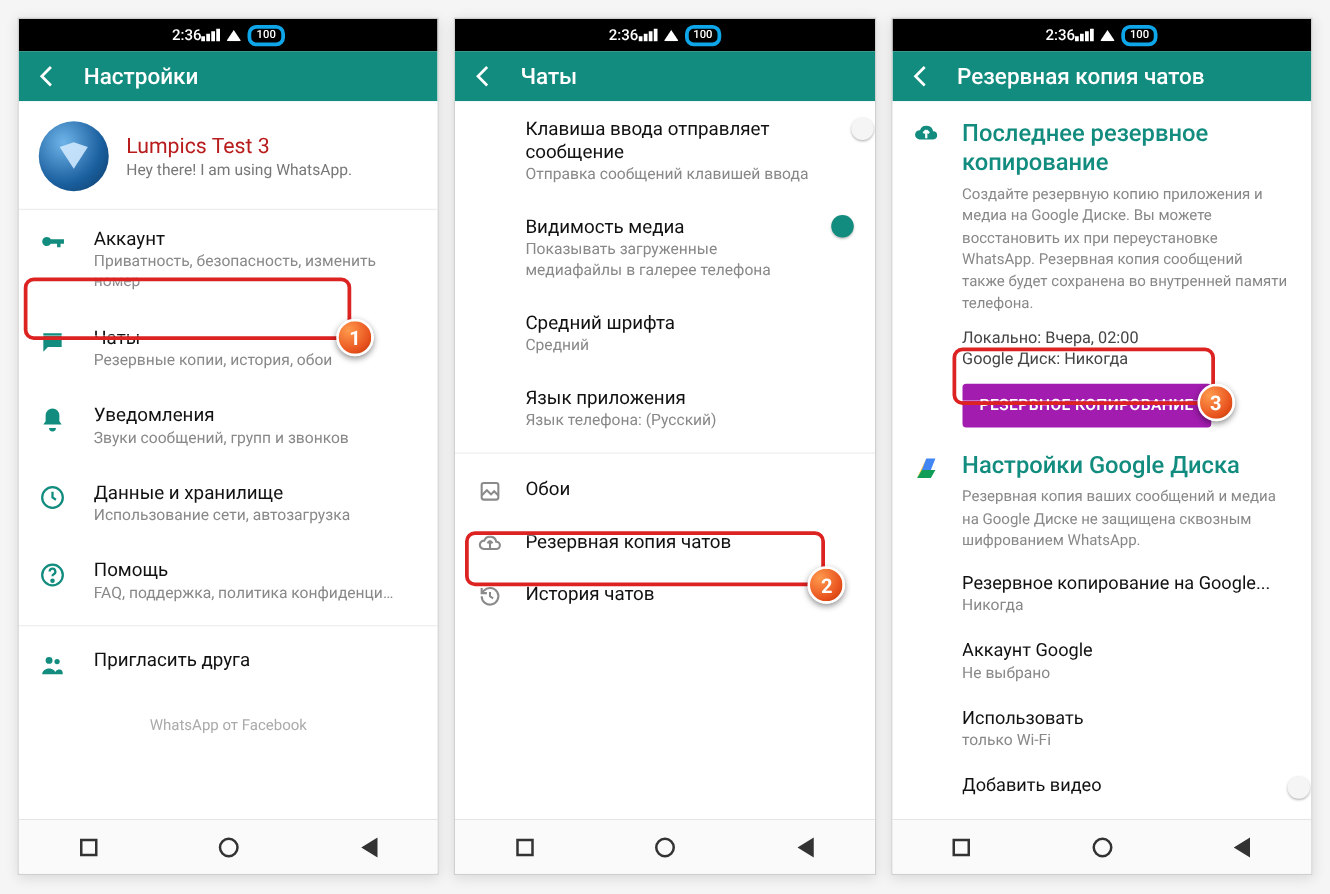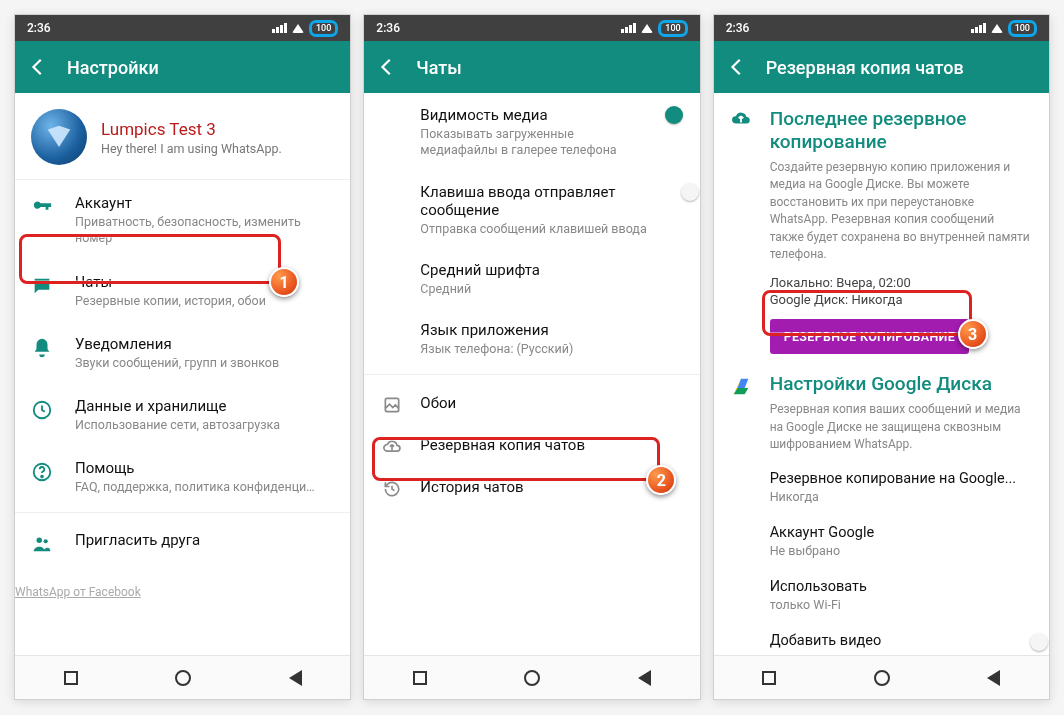--- a/index.html
+++ b/index.html
@@ -18,38 +18,38 @@
     background: #fff;
     border: 1px solid #d0d0d0;
     box-shadow: 0 2px 10px rgba(0,0,0,.12);
     position: relative;
     display: flex;
     flex-direction: column;
     overflow: hidden;
   }
   .statusbar {
     height: 26px;
-    background: #404040;
+    background: #000000;
     color: #fff;
     display: flex;
     align-items: center;
-    justify-content: space-between;
+    justify-content: center;
     padding: 0 12px;
     font-size: 12px;
     font-weight: 500;
   }
   .statusbar .right { display:flex; gap:5px; align-items:center; }
   .sig { display:inline-flex; align-items:flex-end; gap:1px; }
   .sig span { width:3px; background:#fff; }
   .sig span:nth-child(1){height:4px} .sig span:nth-child(2){height:6px}
   .sig span:nth-child(3){height:8px} .sig span:nth-child(4){height:10px}
   .wifi { width:0;height:0;border-left:6px solid transparent;border-right:6px solid transparent;border-bottom:9px solid #fff;border-radius:2px;}
   .batt { border:3px solid #0ea5e9; border-radius:7px; padding:0 4px; font-size:9px; line-height:11px;}
   .appbar {
-    height: 52px;
+    height: 40px;
     background: #128c7e;
     color: #fff;
     display: flex;
     align-items: center;
     padding: 0 12px;
     gap: 18px;
   }
   .appbar .title { font-size: 18px; font-weight: 500; }
   .back-arrow svg { display:block; }
   .content { flex:1; overflow:hidden; background:#fff; position:relative; }
@@ -59,21 +59,21 @@
     background: radial-gradient(ellipse at 35% 30%, #6fb4e8, #1a5f9e 60%, #0d3a63);
     display:flex;align-items:center;justify-content:center;color:#fff;font-size:22px;
   }
   .profile-name { font-size:17px; color:#b91c1c; }
   .profile-sub { font-size:12.5px; color:#777; margin-top:2px;}
   .setting-row { display:flex; align-items:flex-start; gap:20px; padding:14px 16px 12px;}
   .setting-icon { width:24px; color:#128c7e; flex-shrink:0; margin-top:2px;}
   .setting-text .t { font-size:15px; color:#111; }
   .setting-text .s { font-size:12.5px; color:#888; margin-top:2px; line-height:1.3;}
   .setting-text .s.ell { white-space:nowrap; overflow:hidden; text-overflow:ellipsis; max-width:240px;}
-  .footer-text { font-size:12px; color:#aaa; padding:18px 0 6px;text-decoration:underline; }
+  .footer-text { text-align:center; font-size:12px; color:#aaa; padding:18px 0 6px; }
   .divider { height:1px; background:#eee; margin:4px 0; }
   .navbar {
     height:44px; background:#fafafa; border-top:1px solid #e5e5e5;
     display:flex; align-items:center; justify-content:space-around;
   }
   .nav-sq { width:14px;height:14px;border:2px solid #333; }
   .nav-ci { width:16px;height:16px;border:2px solid #333;border-radius:50%; }
   .nav-tr { width:0;height:0;border-top:8px solid transparent;border-bottom:8px solid transparent;border-right:13px solid #333;}
   
   .chat-item { display:flex; align-items:flex-start; padding:13px 18px 11px 56px; position:relative;}
@@ -257,31 +257,31 @@
       <svg width="22" height="22" viewBox="0 0 24 24" fill="none" stroke="#fff" stroke-width="2.4">
           <path d="M15 4l-8 8 8 8"></path>
         </svg>
     </span>
     <span class="title">Чаты</span>
   </div>
   <div class="content">
 
     <div class="chat-item">
       <div class="txt">
+        <div class="t">Клавиша ввода отправляет сообщение</div>
+        <div class="s">Отправка сообщений клавишей ввода</div>
+      </div>
+      <span class="sw"><span class="switch"></span></span>
+    </div>
+    <div class="chat-item">
+      <div class="txt">
         <div class="t">Видимость медиа</div>
         <div class="s">Показывать загруженные медиафайлы в галерее телефона</div>
       </div>
       <span class="sw"><span class="switch on"></span></span>
-    </div>
-    <div class="chat-item">
-      <div class="txt">
-        <div class="t">Клавиша ввода отправляет сообщение</div>
-        <div class="s">Отправка сообщений клавишей ввода</div>
-      </div>
-      <span class="sw"><span class="switch"></span></span>
     </div>
     <div class="chat-item">
       <div class="txt">
         <div class="t">Средний шрифта</div>
         <div class="s">Средний</div>
       </div>
     </div>
     <div class="chat-item">
       <div class="txt">
         <div class="t">Язык приложения</div>

